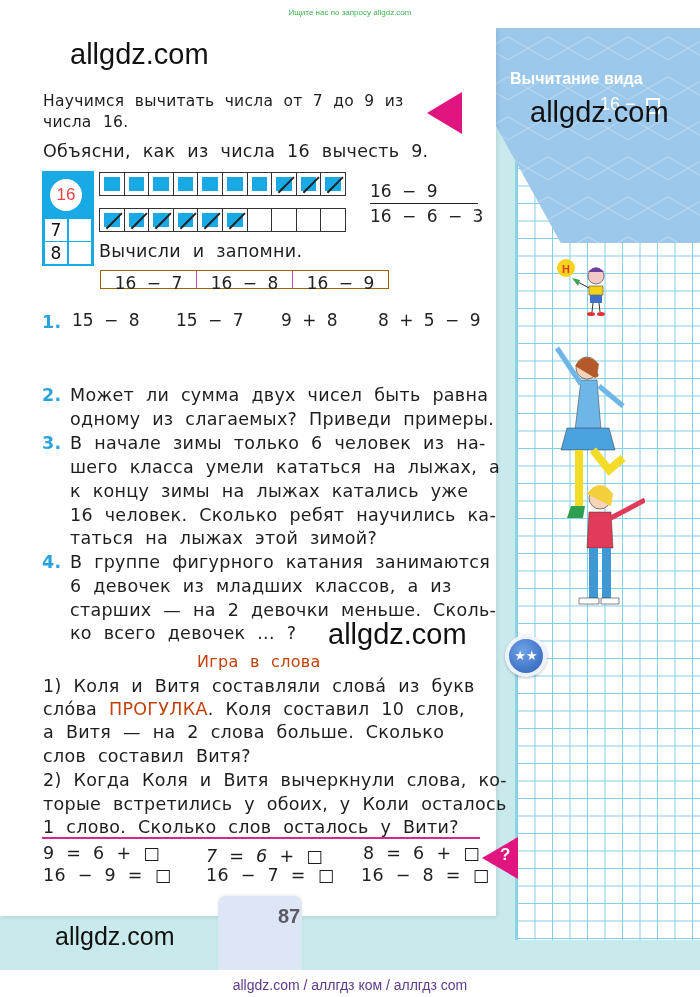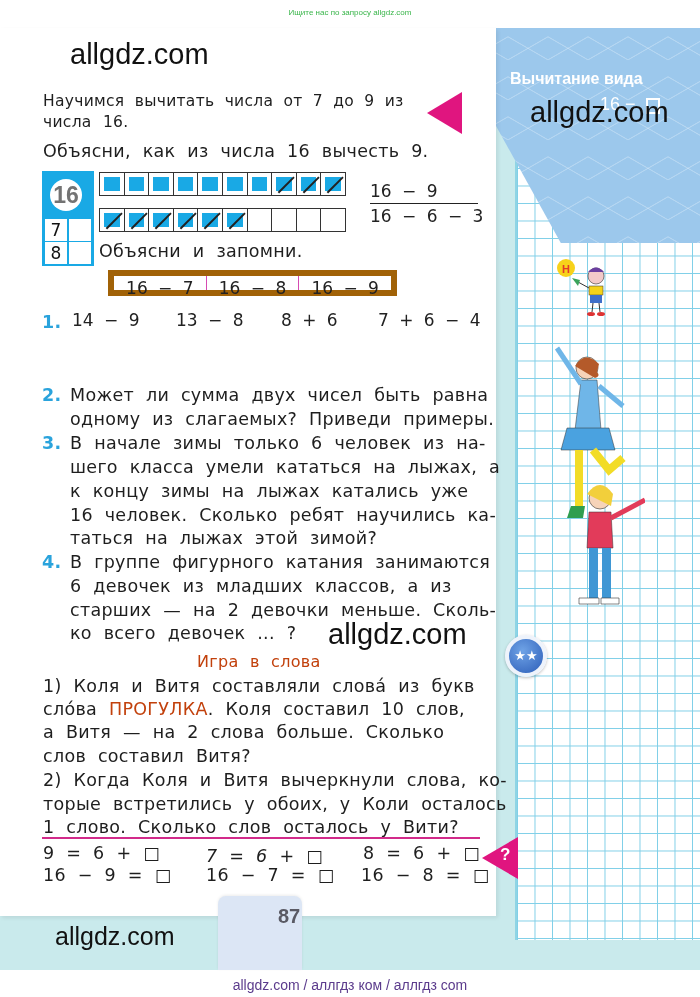--- a/index.html
+++ b/index.html
@@ -42,33 +42,33 @@
   .pink-tri { position: absolute; left: 427px; top: 92px; width: 0; height: 0; border-top: 21px solid transparent; border-bottom: 21px solid transparent; border-right: 35px solid #e0157f; }
   .q-tri { position: absolute; left: 482px; top: 837px; width: 0; height: 0; border-top: 21px solid transparent; border-bottom: 21px solid transparent; border-right: 36px solid #e0157f; }
   .q-mark { position: absolute; left: 500px; top: 845px; color: #fff; font-weight: bold; font-size: 17px; font-family: "Liberation Sans", sans-serif; }
 
   .txt { position: absolute; font-size: 17.5px; letter-spacing: 0.3px; word-spacing: 6px; color: #1e1e1e; font-family: "DejaVu Sans", sans-serif; white-space: nowrap; }
   .num { color: #2aa3dc; font-weight: bold; }
   .accent { color: #c2410c; }
 
   
   .comp { position: absolute; left: 42px; top: 171px; width: 52px; height: 95px; background: #19a9e5; }
-  .comp-circle { position: absolute; left: 8px; top: 8px; width: 32px; height: 32px; background: #fff; border-radius: 50%; font-weight: bold; font-size: 23px; text-align: center; line-height: 32px; color: #737373; font-family: "Liberation Sans", sans-serif; }
+  .comp-circle { position: absolute; left: 8px; top: 8px; width: 32px; height: 32px; background: #fff; border-radius: 50%; font-weight: normal; font-size: 17px; text-align: center; line-height: 32px; color: #ef4444; font-family: "Liberation Sans", sans-serif; }
   .comp-cell { position: absolute; width: 22px; height: 22px; background: #fff; font-size: 17px; text-align: center; line-height: 22px; color: #111; }
 
   .strip { position: absolute; left: 99px; width: 247px; height: 24px; display: flex; border: 1px solid #333; }
   .strip .cell { flex: 1; border-right: 1px solid #333; position: relative; }
   .strip .cell:last-child { border-right: none; }
   .strip .cell.fill::after { content: ""; position: absolute; left: 4px; top: 4px; right: 4px; bottom: 4px; background: #19a9e5; }
   .strip .cell.cross::before { content: ""; position: absolute; left: 3px; top: 11px; width: 22px; height: 1.5px; background: #222; transform: rotate(-45deg); z-index: 2; }
 
   .fraction { position: absolute; left: 370px; top: 181px; font-size: 17px; word-spacing: 5px; }
   .fraction .line { width: 108px; height: 1px; background: #222; margin: 2px 0; }
 
-  .memo { position: absolute; left: 108px; top: 270px; width: 289px; height: 26px; border: 6px solid #a16207; display: flex; }
+  .memo { position: absolute; left: 100px; top: 270px; width: 289px; height: 19px; border: 1px solid #a16207; display: flex; }
   .memo div { flex: 1; text-align: center; line-height: 24px; font-size: 17px; word-spacing: 5px; border-right: 1px solid #d64bb2; }
   .memo div:last-child { border-right: none; }
 
   .ex-grid { position: absolute; left: 72px; top: 310px; width: 410px; }
   .ex-row { display: flex; height: 23px; font-size: 17px; word-spacing: 5px; }
   .ex-row span { display: inline-block; }
 
   .sep { position: absolute; left: 42px; top: 837px; width: 438px; height: 1.5px; background: #d22a8a; }
 
   .page-num-tab { position: absolute; left: 218px; top: 896px; width: 84px; height: 74px; background: #dce6f5; border-radius: 8px 8px 0 0; box-shadow: 0 -1px 3px rgba(0,0,0,0.08); }
@@ -134,34 +134,34 @@
   <div class="cell"></div>
   <div class="cell"></div>
 </div>
 
 <div class="fraction">
   <div>16 − 9</div>
   <div class="line"></div>
   <div>16 − 6 − 3</div>
 </div>
 
-<div class="txt" style="left:99px;top:241px;">Объясни и запомни.</div>
+<div class="txt" style="left:99px;top:241px;">Вычисли и запомни.</div>
 <div class="memo">
   <div>16 − 7</div>
   <div>16 − 8</div>
   <div>16 − 9</div>
 </div>
 
 <div class="txt num" style="left:42px;top:312px;">1.</div>
 <div class="ex-grid">
   <div class="ex-row">
-    <span style="width:104px">14 − 9</span>
-    <span style="width:105px">13 − 8</span>
-    <span style="width:97px">8 + 6</span>
-    <span>7 + 6 − 4</span>
+    <span style="width:104px">15 − 8</span>
+    <span style="width:105px">15 − 7</span>
+    <span style="width:97px">9 + 8</span>
+    <span>8 + 5 − 9</span>
   </div>
 </div>
 
 <div class="txt num" style="left:42px;top:385px;">2.</div>
 <div class="txt" style="left:70px;top:385px;">Может ли сумма двух чисел быть равна</div>
 <div class="txt" style="left:70px;top:409px;">одному из слагаемых? Приведи примеры.</div>
 
 <div class="txt num" style="left:42px;top:433px;">3.</div>
 <div class="txt" style="left:70px;top:433px;">В начале зимы только 6 человек из на-</div>
 <div class="txt" style="left:70px;top:457px;">шего класса умели кататься на лыжах, а</div>

